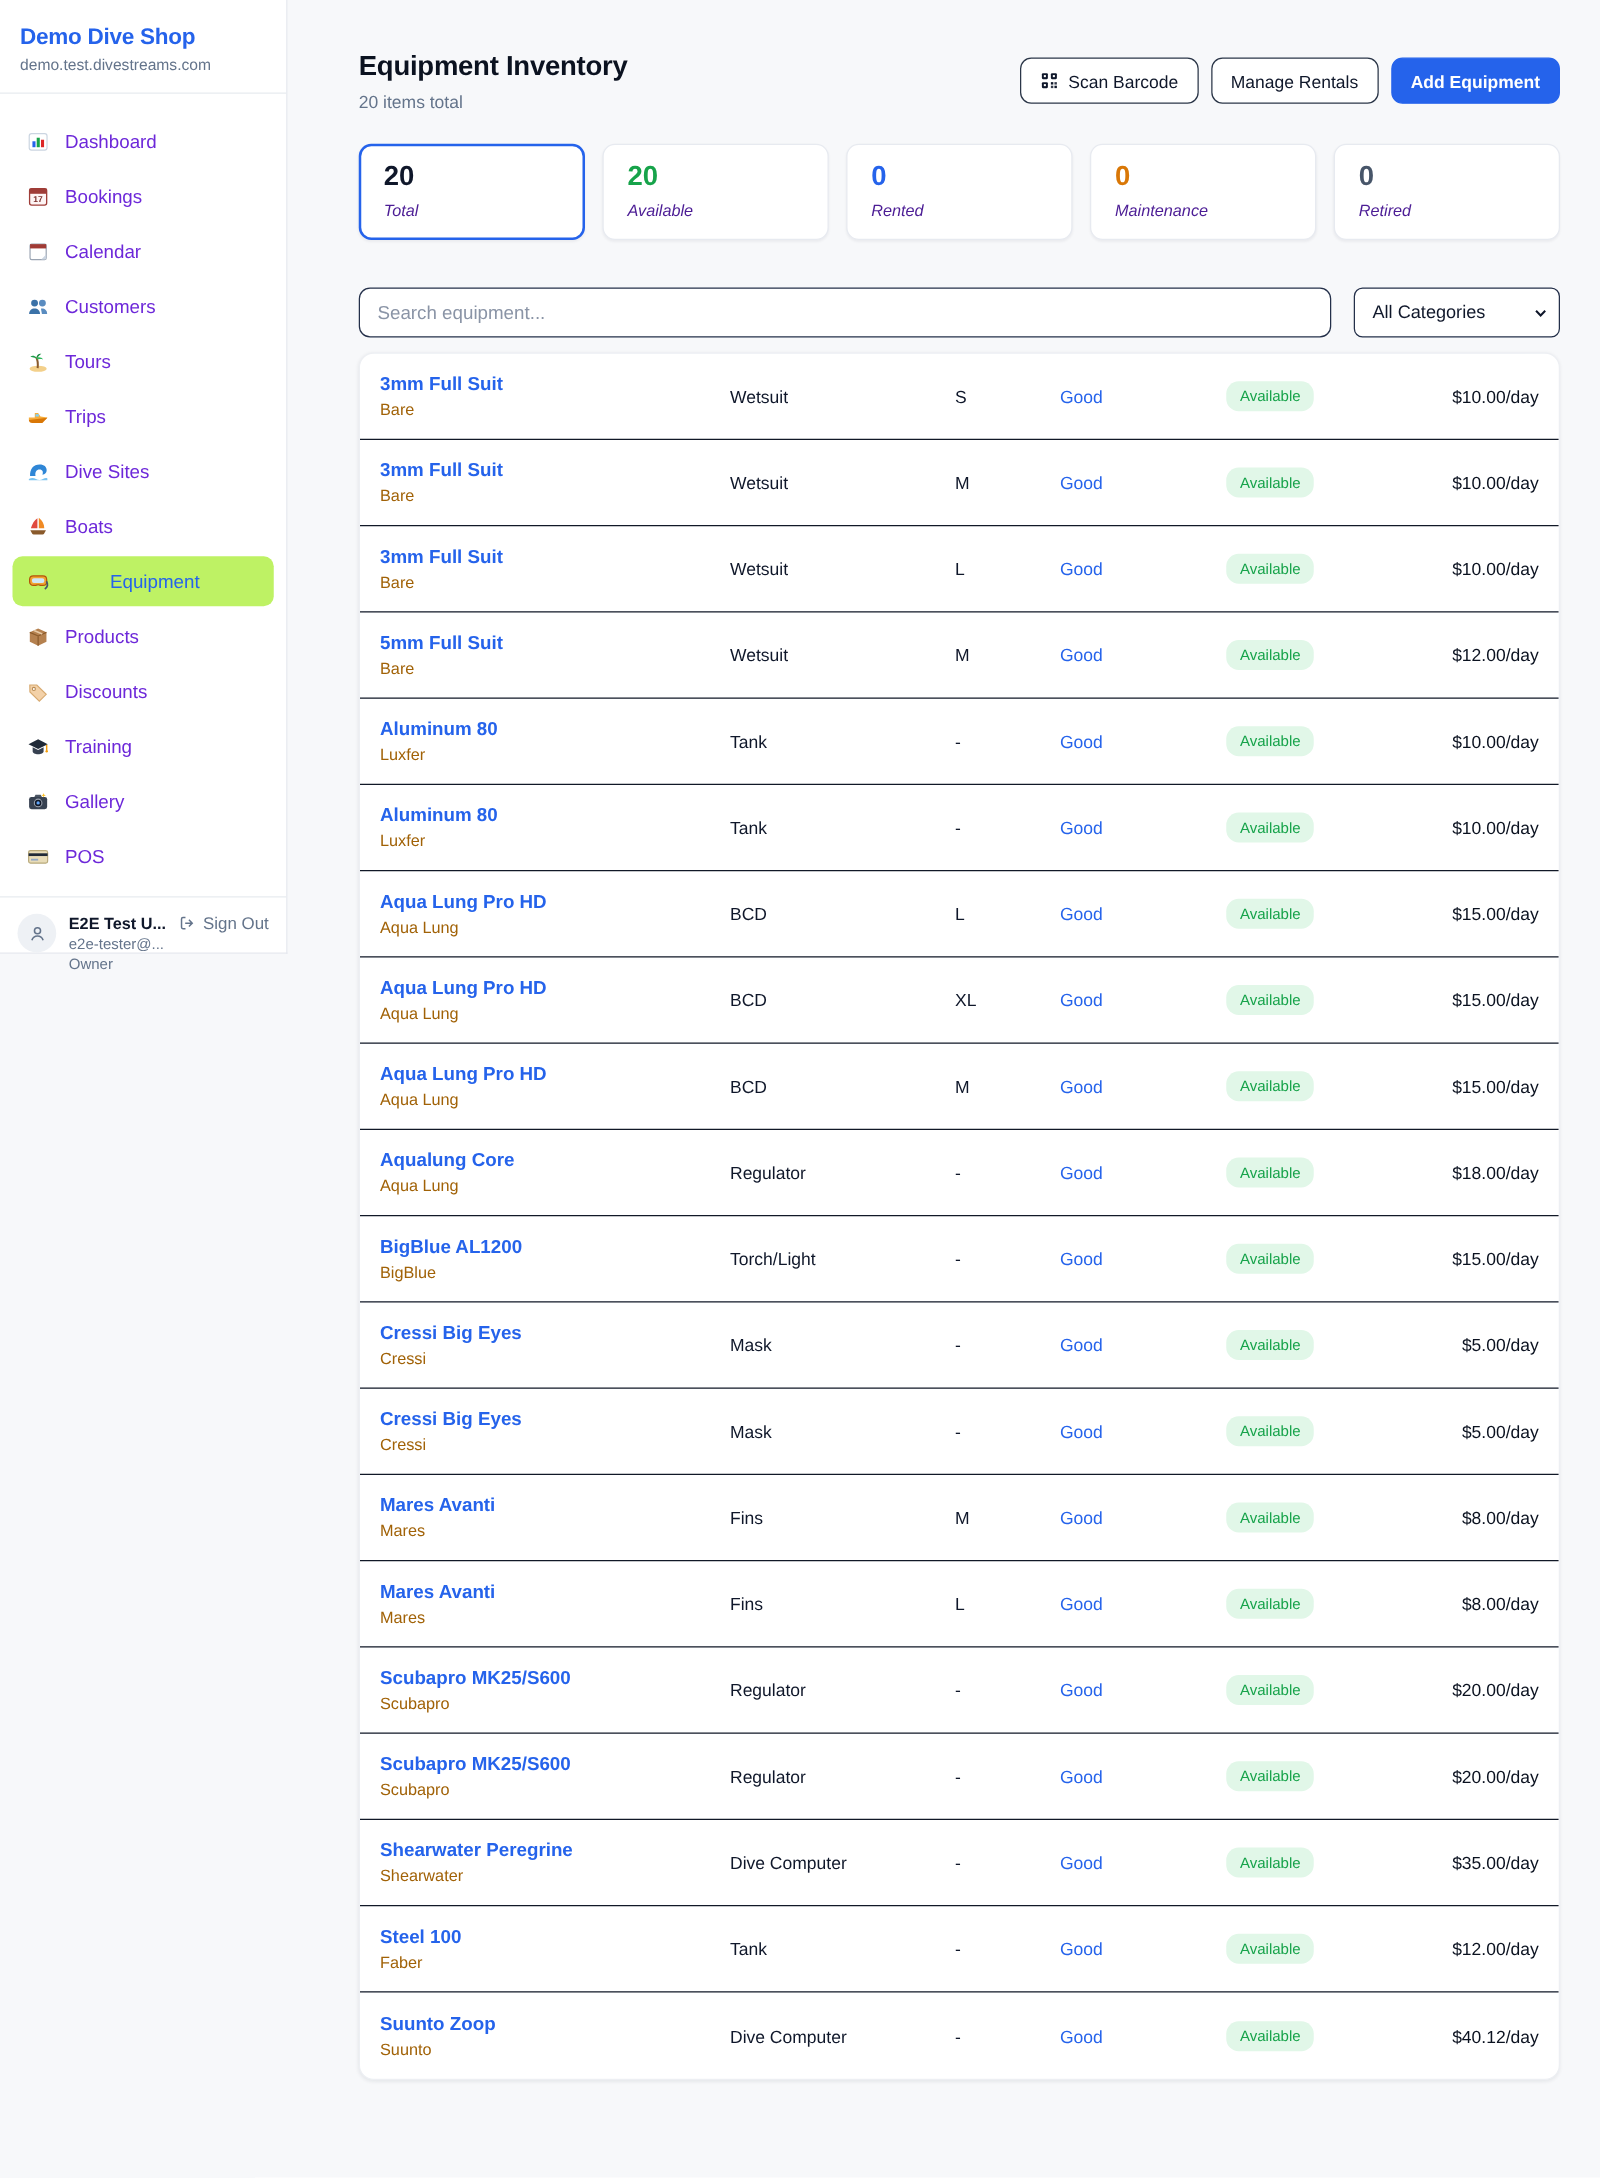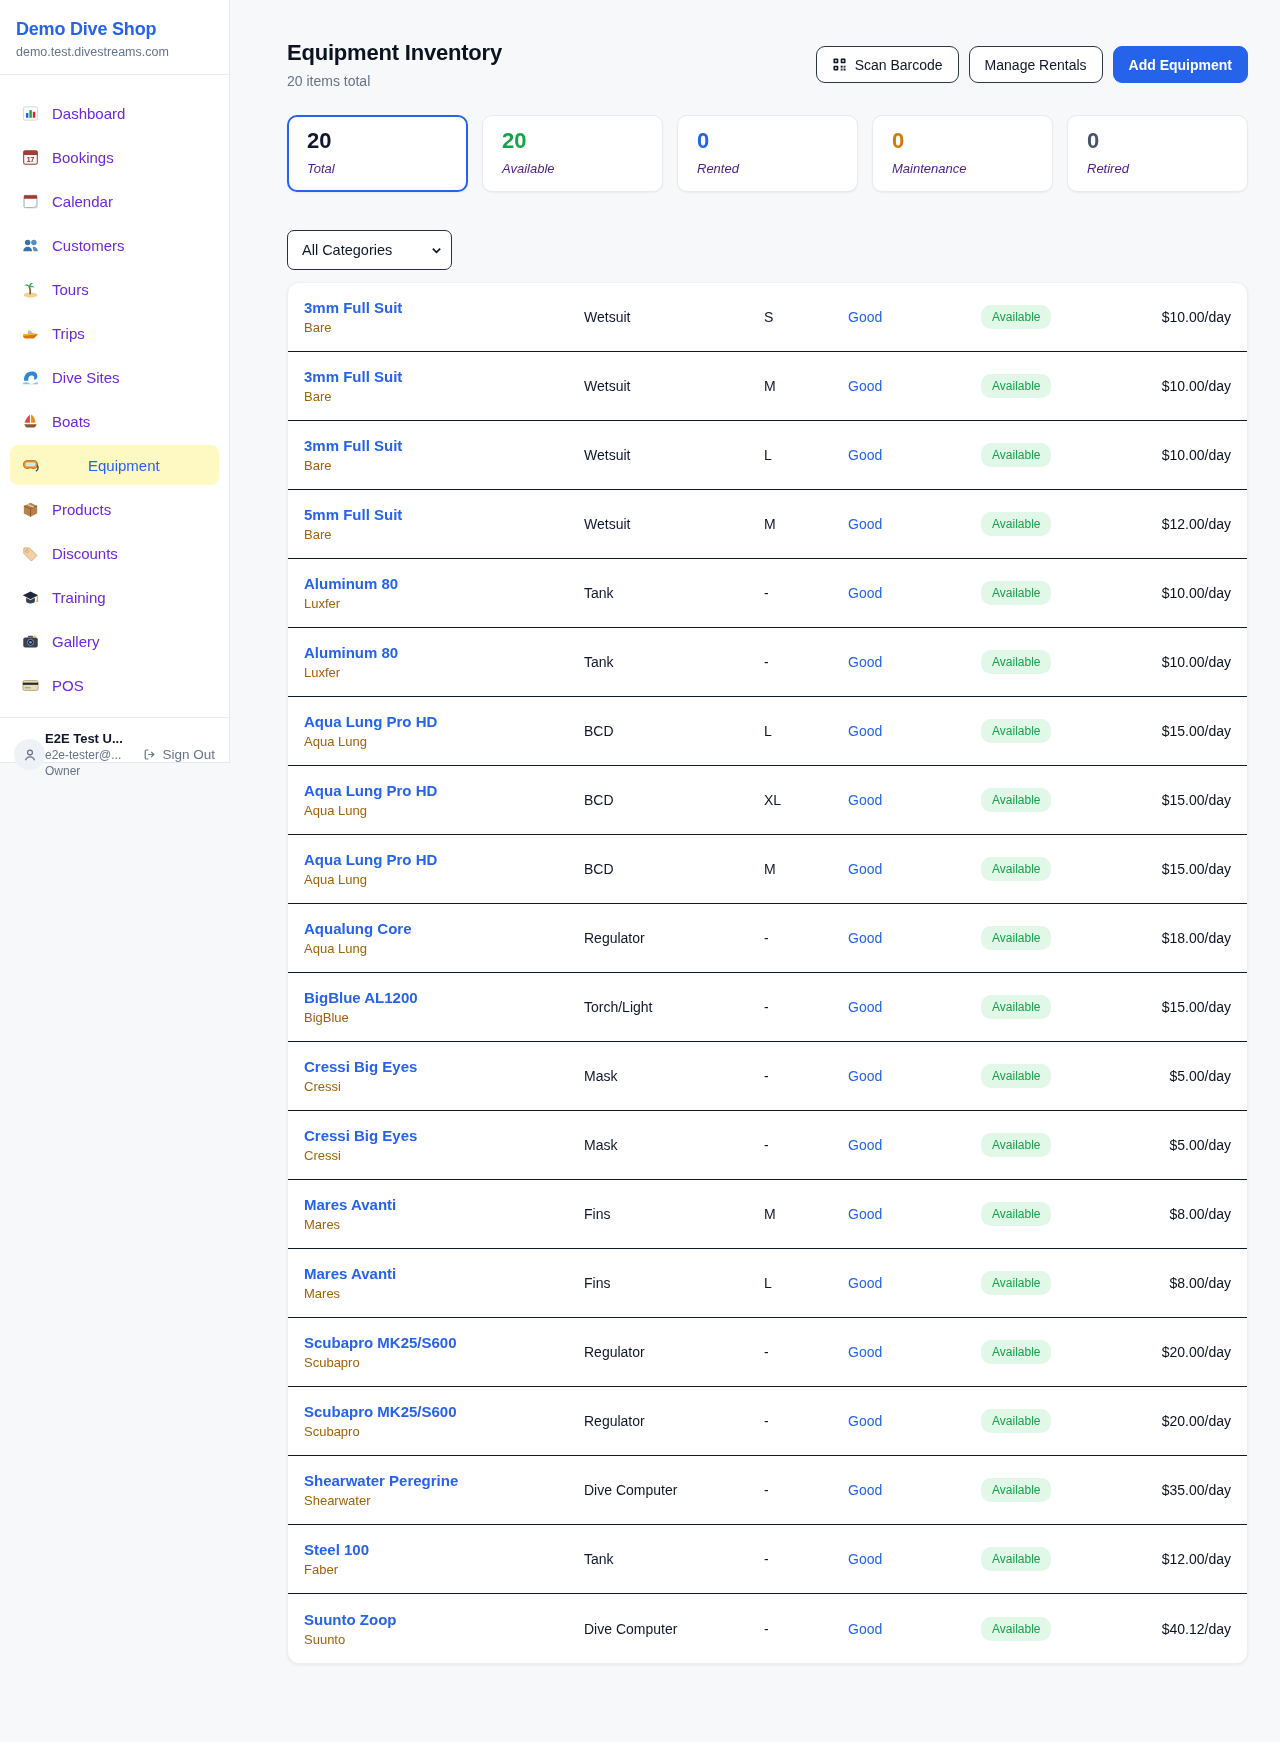--- a/index.html
+++ b/index.html
@@ -19,25 +19,25 @@
     display:flex; flex-direction:column;
   }
   .brand{ padding:19px 16px 15px; border-bottom:1px solid #e8ebf0; }
   .brand-name{ font-size:18px; font-weight:800; color:#2563eb; letter-spacing:-.2px;}
   .brand-domain{ font-size:12.5px; color:#64748b; margin-top:5px; }
   nav{ padding:18px 10px 8px; flex:1; }
   .nav-item{
     display:flex; align-items:center; gap:12px; height:40px; padding:0 11px;
     border-radius:8px; color:#6d28d9; font-size:15px; margin-bottom:4px; cursor:pointer;
   }
-  .nav-item.active{ background:#fef9c3; color:#2563eb; font-weight:500;gap:48px; }
+  .nav-item.active{ background:#bef264; color:#2563eb; font-weight:500;gap:48px; }
   .nav-icon{ width:19px; height:19px; flex:0 0 19px; display:flex; }
   .nav-icon svg{ width:19px; height:19px; }
   .user-box{
-    border-top:1px solid #e8ebf0; padding:13px 14px; display:flex; align-items:center; gap:0;
+    border-top:1px solid #e8ebf0; padding:13px 14px; display:flex; align-items:flex-start; gap:10px;
   }
   .avatar{
     width:31px; height:31px; border-radius:50%; background:#eef1f5; flex:0 0 31px;
     display:flex; align-items:center; justify-content:center;
   }
   .avatar svg{ width:18px; height:18px; }
   .user-meta{ min-width:0; line-height:1.18; }
   .user-name{ font-size:13px; font-weight:700; color:#0f172a; white-space:nowrap; }
   .user-email{ font-size:12px; color:#64748b; white-space:nowrap; margin-top:2px;}
   .user-role{ font-size:12px; color:#64748b; margin-top:2px;}
@@ -330,20 +330,21 @@
     <div class="stat-value" style="color: rgb(217, 119, 6);">0</div>
     <div class="stat-label">Maintenance</div>
   </div>
       <div class="stat">
     <div class="stat-value" style="color: rgb(71, 85, 105);">0</div>
     <div class="stat-label">Retired</div>
   </div>
     </div>
 
   <div class="filter-row">
+    <input class="search-input" type="text" placeholder="Search equipment..." style="">
     <div class="category-select">
       <span>All Categories</span>
       <svg viewBox="0 0 12 12" fill="none" stroke="#0f172a" stroke-width="1.8">
         <path d="M2 4l4 4 4-4"></path>
       </svg>
     </div>
   </div>
 
   <div class="table-card">
     <div id="rows-mount">

